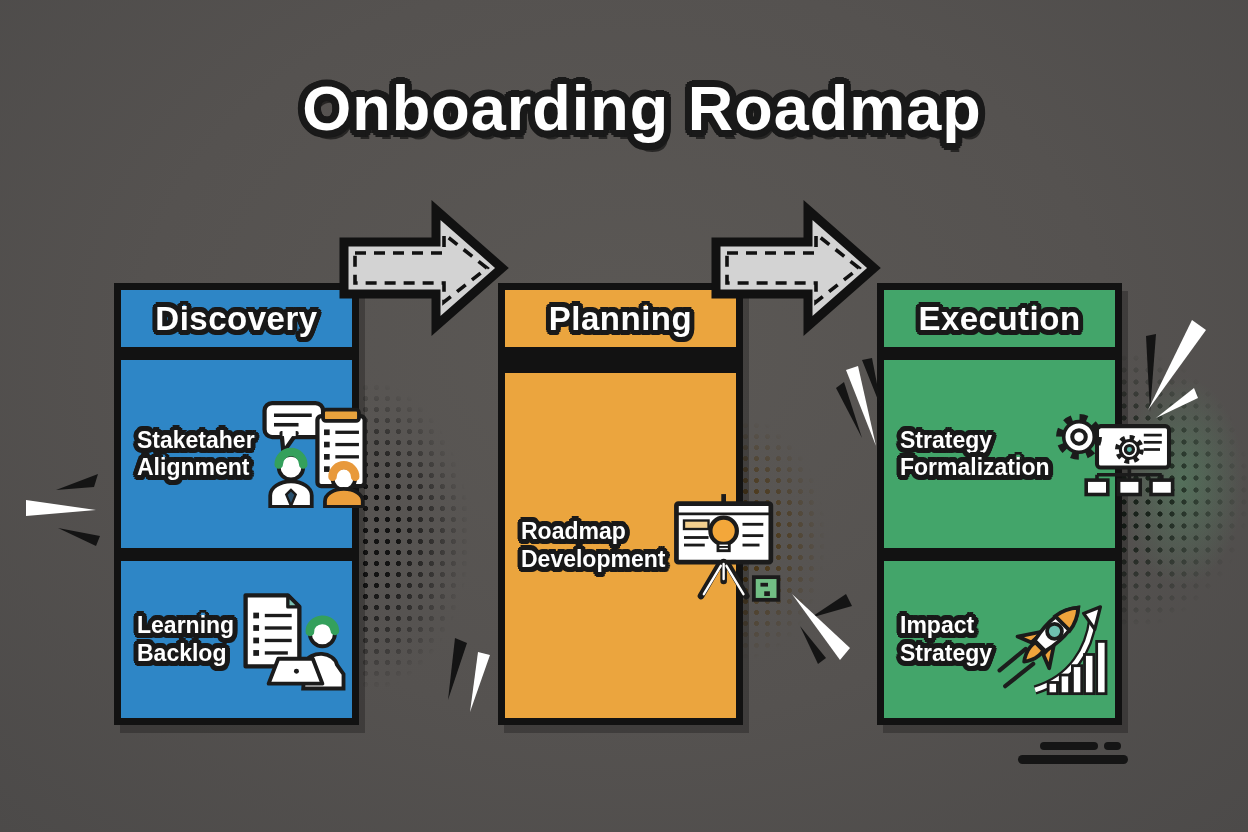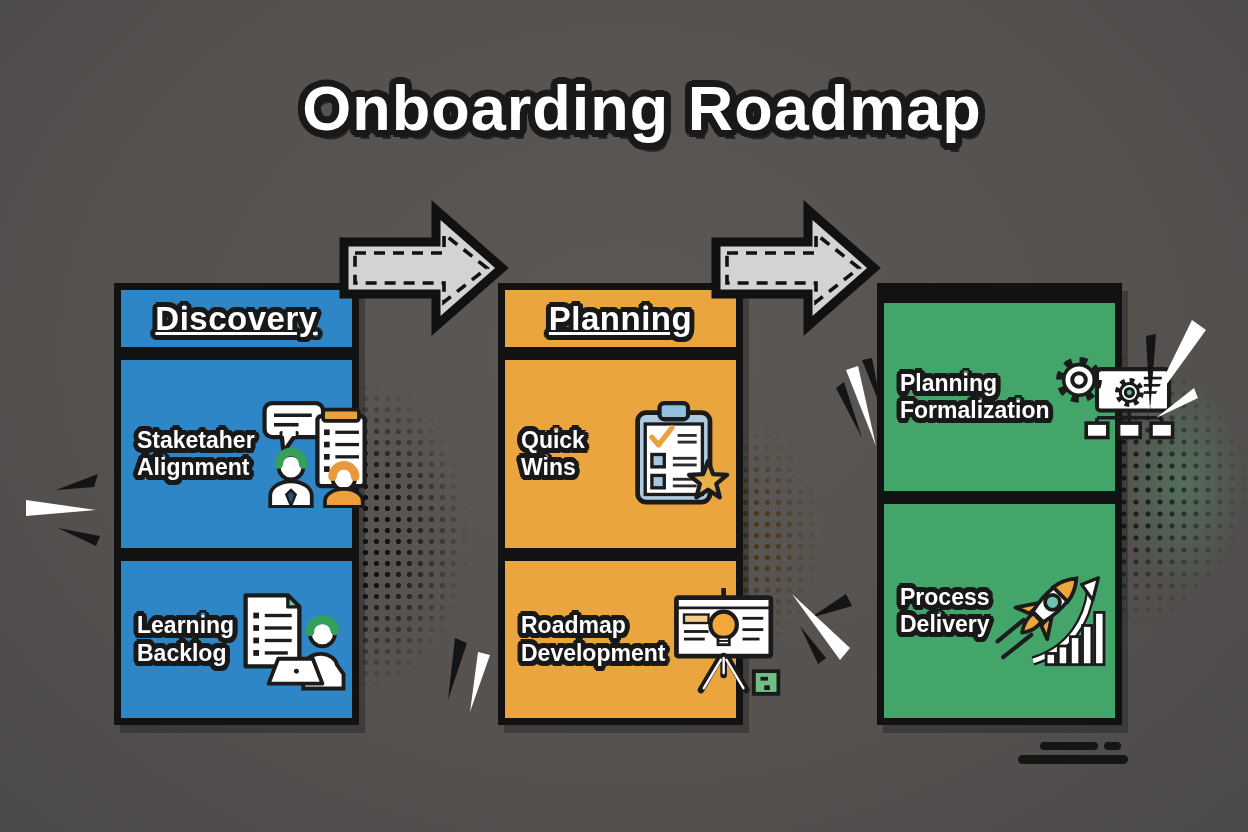--- a/index.html
+++ b/index.html
@@ -32,21 +32,21 @@
   
   .column{
     position:absolute;top:283px;width:245px;height:442px;box-sizing:border-box;
     border:7px solid #121212;display:flex;flex-direction:column;z-index:3;
     box-shadow:6px 8px 0 rgba(0,0,0,.25);
   }
   .col-blue{background:#2e86c6;left:114px;}
   .col-orange{background:#eba53e;left:498px;}
   .col-green{background:#43a56a;left:877px;}
   .col-header{height:57px;display:flex;align-items:center;justify-content:center;flex:0 0 auto;}
-  .col-header .otext{font-size:33px;letter-spacing:.5px;text-decoration:underline;}
+  .col-header .otext{font-size:33px;letter-spacing:.5px;}
   .divider{height:13px;background:#121212;flex:0 0 auto;}
   .cell{flex:0 0 188px;display:flex;align-items:center;padding:0 6px 0 16px;box-sizing:border-box;position:relative;}
   .cell.last{flex:1 1 auto;border-radius:31px;}
   .cell-label{font-size:23px;line-height:1.18;flex:1 1 auto;}
   .cell-icon{flex:0 0 auto;margin-left:2px;}
   
   .flow-arrow{position:absolute;top:200px;width:174px;height:136px;z-index:5;}
   #arrow-1{left:336px;} #arrow-2{left:708px;}
   
   .dots{position:absolute;z-index:1;
@@ -142,38 +142,20 @@
         <circle cx="63" cy="85" r="2.6" fill="#1b1b1b"></circle>
       </svg>
     </div>
   </div>
 
   <div class="column col-orange">
     <div class="col-header">
       <span class="otext">Planning</span>
     </div>
     <div class="divider"></div>
-    <div class="cell">
-      <span class="cell-label otext">Quick Wins</span>
-      <svg class="cell-icon" width="100" height="110" viewBox="0 0 105 115">
-        <rect x="8" y="14" width="76" height="94" rx="9" fill="#aecbe2" stroke="#1b1b1b" stroke-width="5"></rect>
-        <rect x="31" y="4" width="30" height="17" rx="5" fill="#8fc0de" stroke="#1b1b1b" stroke-width="4.5"></rect>
-        <rect x="16" y="26" width="60" height="74" fill="#ffffff" stroke="#1b1b1b" stroke-width="3.5"></rect>
-        <polyline points="23,40 30,48 44,30" fill="none" stroke="#e8a23d" stroke-width="5.5" stroke-linecap="round" stroke-linejoin="round"></polyline>
-        <line x1="50" y1="38" x2="70" y2="38" stroke="#2c2c2c" stroke-width="3"></line>
-        <line x1="50" y1="45" x2="70" y2="45" stroke="#2c2c2c" stroke-width="3"></line>
-        <rect x="23" y="58" width="13" height="13" fill="#a5c6de" stroke="#1b1b1b" stroke-width="3.5"></rect>
-        <line x1="45" y1="62" x2="70" y2="62" stroke="#2c2c2c" stroke-width="3"></line>
-        <line x1="45" y1="69" x2="70" y2="69" stroke="#2c2c2c" stroke-width="3"></line>
-        <rect x="23" y="80" width="13" height="13" fill="#a5c6de" stroke="#1b1b1b" stroke-width="3.5"></rect>
-        <line x1="45" y1="84" x2="70" y2="84" stroke="#2c2c2c" stroke-width="3"></line>
-        <line x1="45" y1="91" x2="70" y2="91" stroke="#2c2c2c" stroke-width="3"></line>
-        <path d="M82,65 L87.3,78.7 L102,79.5 L90.6,88.8 L94.3,103 L82,95 L69.7,103 L73.4,88.8 L62,79.5 L76.7,78.7 Z" fill="#eab049" stroke="#1b1b1b" stroke-width="4.5" stroke-linejoin="round"></path>
-      </svg>
-    </div>
     <div class="divider"></div>
     <div class="cell last">
       <span class="cell-label otext">Roadmap Development</span>
       <svg class="cell-icon" width="118" height="112" viewBox="0 0 125 118">
         <line x1="60" y1="4" x2="60" y2="14" stroke="#1b1b1b" stroke-width="5"></line>
         <rect x="10" y="14" width="100" height="62" rx="2" fill="#ffffff" stroke="#1b1b1b" stroke-width="5"></rect>
         <line x1="10" y1="25" x2="110" y2="25" stroke="#1b1b1b" stroke-width="3"></line>
         <rect x="18" y="32" width="26" height="9" fill="#f3cf8e" stroke="#1b1b1b" stroke-width="2.5"></rect>
         <line x1="18" y1="50" x2="44" y2="50" stroke="#1b1b1b" stroke-width="3"></line>
         <line x1="18" y1="58" x2="40" y2="58" stroke="#1b1b1b" stroke-width="3"></line>
@@ -186,43 +168,46 @@
         <path d="M60,96 L60,76 M56,78 L36,112 M64,78 L84,112" fill="none" stroke="#1b1b1b" stroke-width="7" stroke-linecap="round"></path>
         <path d="M60,94 L60,78 M57,80 L39,110 M63,80 L81,110" fill="none" stroke="#ffffff" stroke-width="2.5" stroke-linecap="round"></path>
         <rect x="92" y="92" width="26" height="24" fill="#72bf85" stroke="#1b1b1b" stroke-width="4"></rect>
         <rect x="99" y="98" width="8" height="4" fill="#1b1b1b"></rect>
         <rect x="103" y="107" width="6" height="5" fill="#1b1b1b"></rect>
       </svg>
     </div>
   </div>
 
   <div class="column col-green">
+    <div class="col-header">
+      <span class="otext">Execution</span>
+    </div>
     <div class="divider"></div>
     <div class="cell">
-      <span class="cell-label otext">Planning Formalization</span>
+      <span class="cell-label otext">Strategy Formalization</span>
       <svg class="cell-icon" width="126" height="92" viewBox="0 0 140 102">
         <rect x="50" y="20" width="80" height="46" rx="4" fill="#ffffff" stroke="#1b1b1b" stroke-width="4.5"></rect>
         <line x1="102" y1="30" x2="122" y2="30" stroke="#1b1b1b" stroke-width="3"></line>
         <line x1="102" y1="38" x2="122" y2="38" stroke="#1b1b1b" stroke-width="3"></line>
         <line x1="102" y1="46" x2="120" y2="46" stroke="#1b1b1b" stroke-width="3"></line>
         <circle cx="30" cy="32" r="20" fill="none" stroke="#1b1b1b" stroke-width="11" stroke-dasharray="7.8 7.9"></circle>
         <circle cx="30" cy="32" r="17" fill="#ffffff" stroke="#1b1b1b" stroke-width="4"></circle>
         <circle cx="30" cy="32" r="7.5" fill="#ffffff" stroke="#1b1b1b" stroke-width="4.5"></circle>
         <circle cx="86" cy="46" r="12" fill="none" stroke="#1b1b1b" stroke-width="8" stroke-dasharray="4.7 4.7"></circle>
         <circle cx="86" cy="46" r="10" fill="#ffffff" stroke="#1b1b1b" stroke-width="3.5"></circle>
         <circle cx="86" cy="46" r="4.5" fill="#5fb8a8" stroke="#1b1b1b" stroke-width="3.5"></circle>
         <path d="M86,66 L86,74 M50,74 L122,74 M50,74 L50,80 M86,74 L86,80 M122,74 L122,80" fill="none" stroke="#1b1b1b" stroke-width="4"></path>
         <rect x="38" y="80" width="24" height="16" fill="#ffffff" stroke="#1b1b1b" stroke-width="4"></rect>
         <rect x="74" y="80" width="24" height="16" fill="#ffffff" stroke="#1b1b1b" stroke-width="4"></rect>
         <rect x="110" y="80" width="24" height="16" fill="#ffffff" stroke="#1b1b1b" stroke-width="4"></rect>
       </svg>
     </div>
     <div class="divider"></div>
     <div class="cell last">
-      <span class="cell-label otext">Process Delivery</span>
+      <span class="cell-label otext">Impact Strategy</span>
       <svg class="cell-icon" width="126" height="118" viewBox="0 0 135 125">
         <line x1="6" y1="95" x2="34" y2="72" stroke="#1d1d1d" stroke-width="4.5" stroke-linecap="round"></line>
         <line x1="12" y1="112" x2="42" y2="88" stroke="#1d1d1d" stroke-width="4.5" stroke-linecap="round"></line>
         <path d="M44,116 C84,104 102,72 106,40" fill="none" stroke="#1b1b1b" stroke-width="10"></path>
         <path d="M44,116 C84,104 102,72 106,40" fill="none" stroke="#ffffff" stroke-width="5"></path>
         <polygon points="96,34 114,27 108,51" fill="#ffffff" stroke="#1b1b1b" stroke-width="3.5" stroke-linejoin="round"></polygon>
         <rect x="58" y="108" width="10" height="12" fill="#ffffff" stroke="#1b1b1b" stroke-width="3"></rect>
         <rect x="71" y="100" width="10" height="20" fill="#ffffff" stroke="#1b1b1b" stroke-width="3"></rect>
         <rect x="84" y="90" width="10" height="30" fill="#ffffff" stroke="#1b1b1b" stroke-width="3"></rect>
         <rect x="97" y="78" width="10" height="42" fill="#ffffff" stroke="#1b1b1b" stroke-width="3"></rect>

